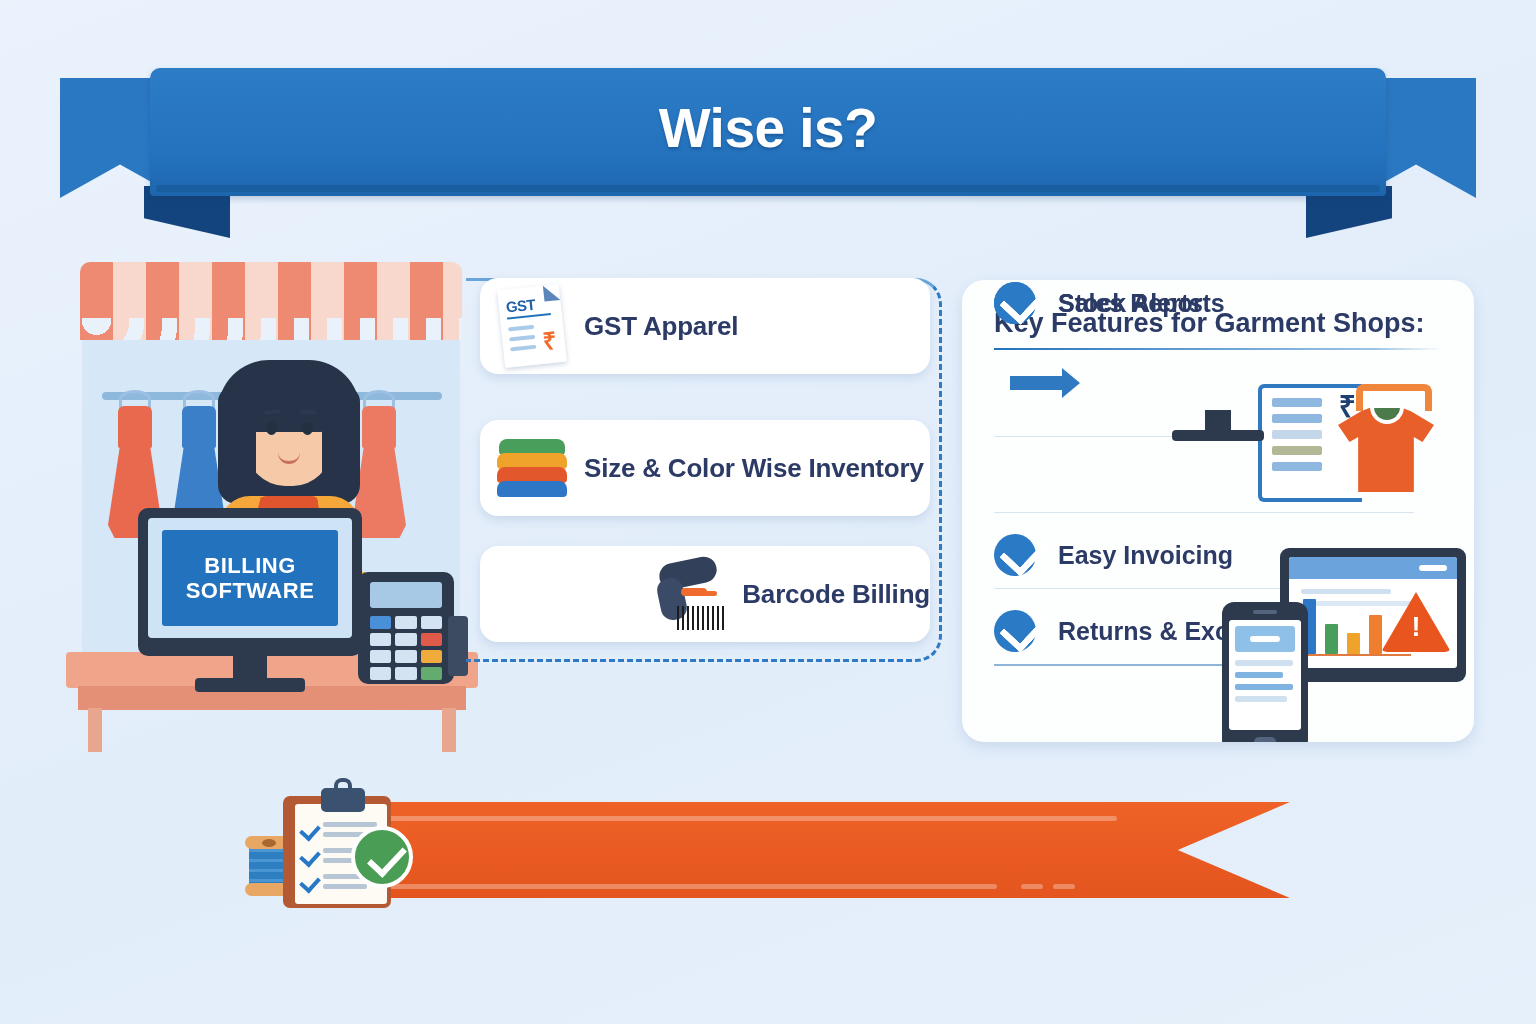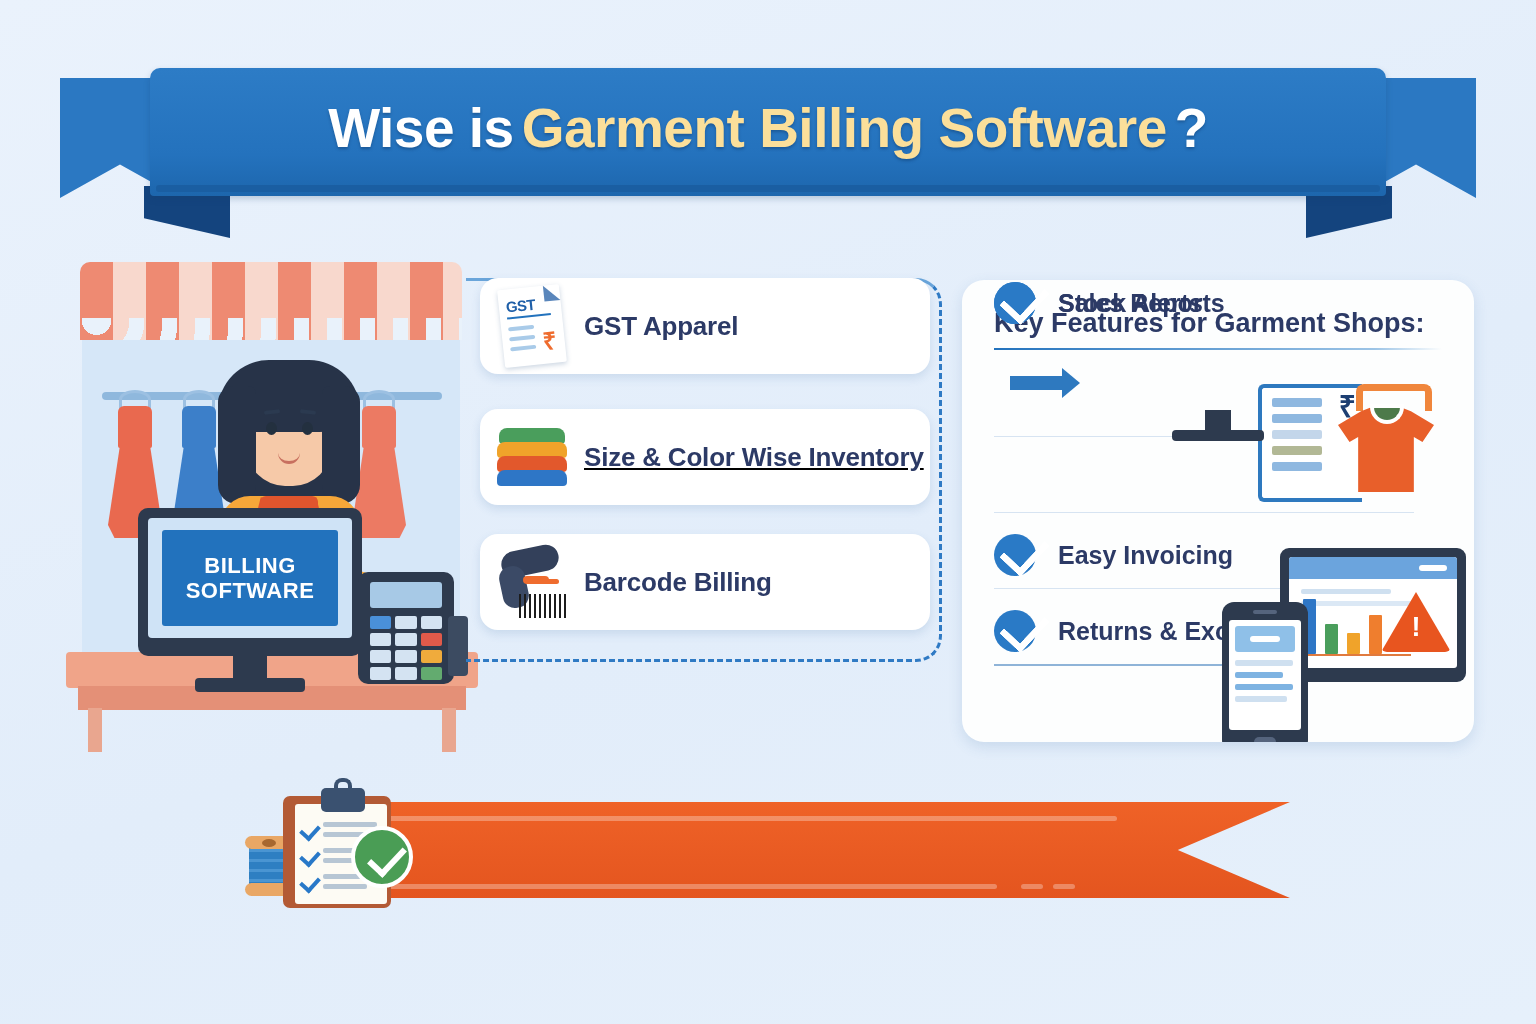--- a/index.html
+++ b/index.html
@@ -98,21 +98,21 @@
   .pk-b{background:#4a90d9 !important;} .pk-r{background:#e05a4a !important;}
   .pk-y{background:#f0ab3c !important;} .pk-g{background:#63ab6f !important;}
 
   
   .mid{position:absolute;left:466px;top:278px;width:476px;height:384px;}
   .mid-line{position:absolute;left:0;top:0;width:476px;height:384px;
     border-top:3px solid #6aa5da;border-right:3px dashed #2f7ac4;border-bottom:3px dashed #2f7ac4;
     border-radius:0 26px 26px 0;box-sizing:border-box;border-left:none;}
   .fcard{position:absolute;left:14px;width:450px;height:96px;background:#ffffff;border-radius:18px;
     box-shadow:0 4px 10px rgba(60,110,170,.16);display:flex;align-items:center;}
-  .fcard:nth-of-type(1){top:24px;} .fcard:nth-of-type(2){top:131px;text-decoration:underline;} .fcard:nth-of-type(3){top:256px;}
+  .fcard:nth-of-type(1){top:24px;} .fcard:nth-of-type(2){top:142px;} .fcard:nth-of-type(3){top:268px;justify-content:flex-end;}
   .fc-icon{width:104px;height:96px;position:relative;flex:0 0 104px;}
   .fc-label{font-size:26px;font-weight:bold;color:#2c3a66;letter-spacing:-.2px;}
 
   
   .stk{position:absolute;left:50%;top:50%;width:70px;height:58px;transform:translate(-50%,-50%);}
   .stk i{position:absolute;left:0;width:70px;height:16px;border-radius:8px 8px 4px 4px;}
   .stk i:nth-child(1){top:0;background:#4a9e5c;width:66px;left:2px;}
   .stk i:nth-child(2){top:14px;background:#f0a32a;}
   .stk i:nth-child(3){top:28px;background:#e2582c;}
   .stk i:nth-child(4){top:42px;background:#2e76c6;}
@@ -233,21 +233,20 @@
 <div class="stage">
 
   <div class="ribbon-wrap">
     <div class="rib-tail left"></div>
     <div class="rib-tail right"></div>
     <div class="rib-fold left"></div>
     <div class="rib-fold right"></div>
     <div class="rib-band">
       <div class="rib-title">
         <span class="t-white">Wise is</span>
-        <span class="t-gold">Garment Billing Software</span>
         <span class="t-white">?</span>
       </div>
     </div>
   </div>
 
   <div class="shop">
     <div class="shop-bg"></div>
     <div class="awning"></div>
     <div class="rack"></div>
 

